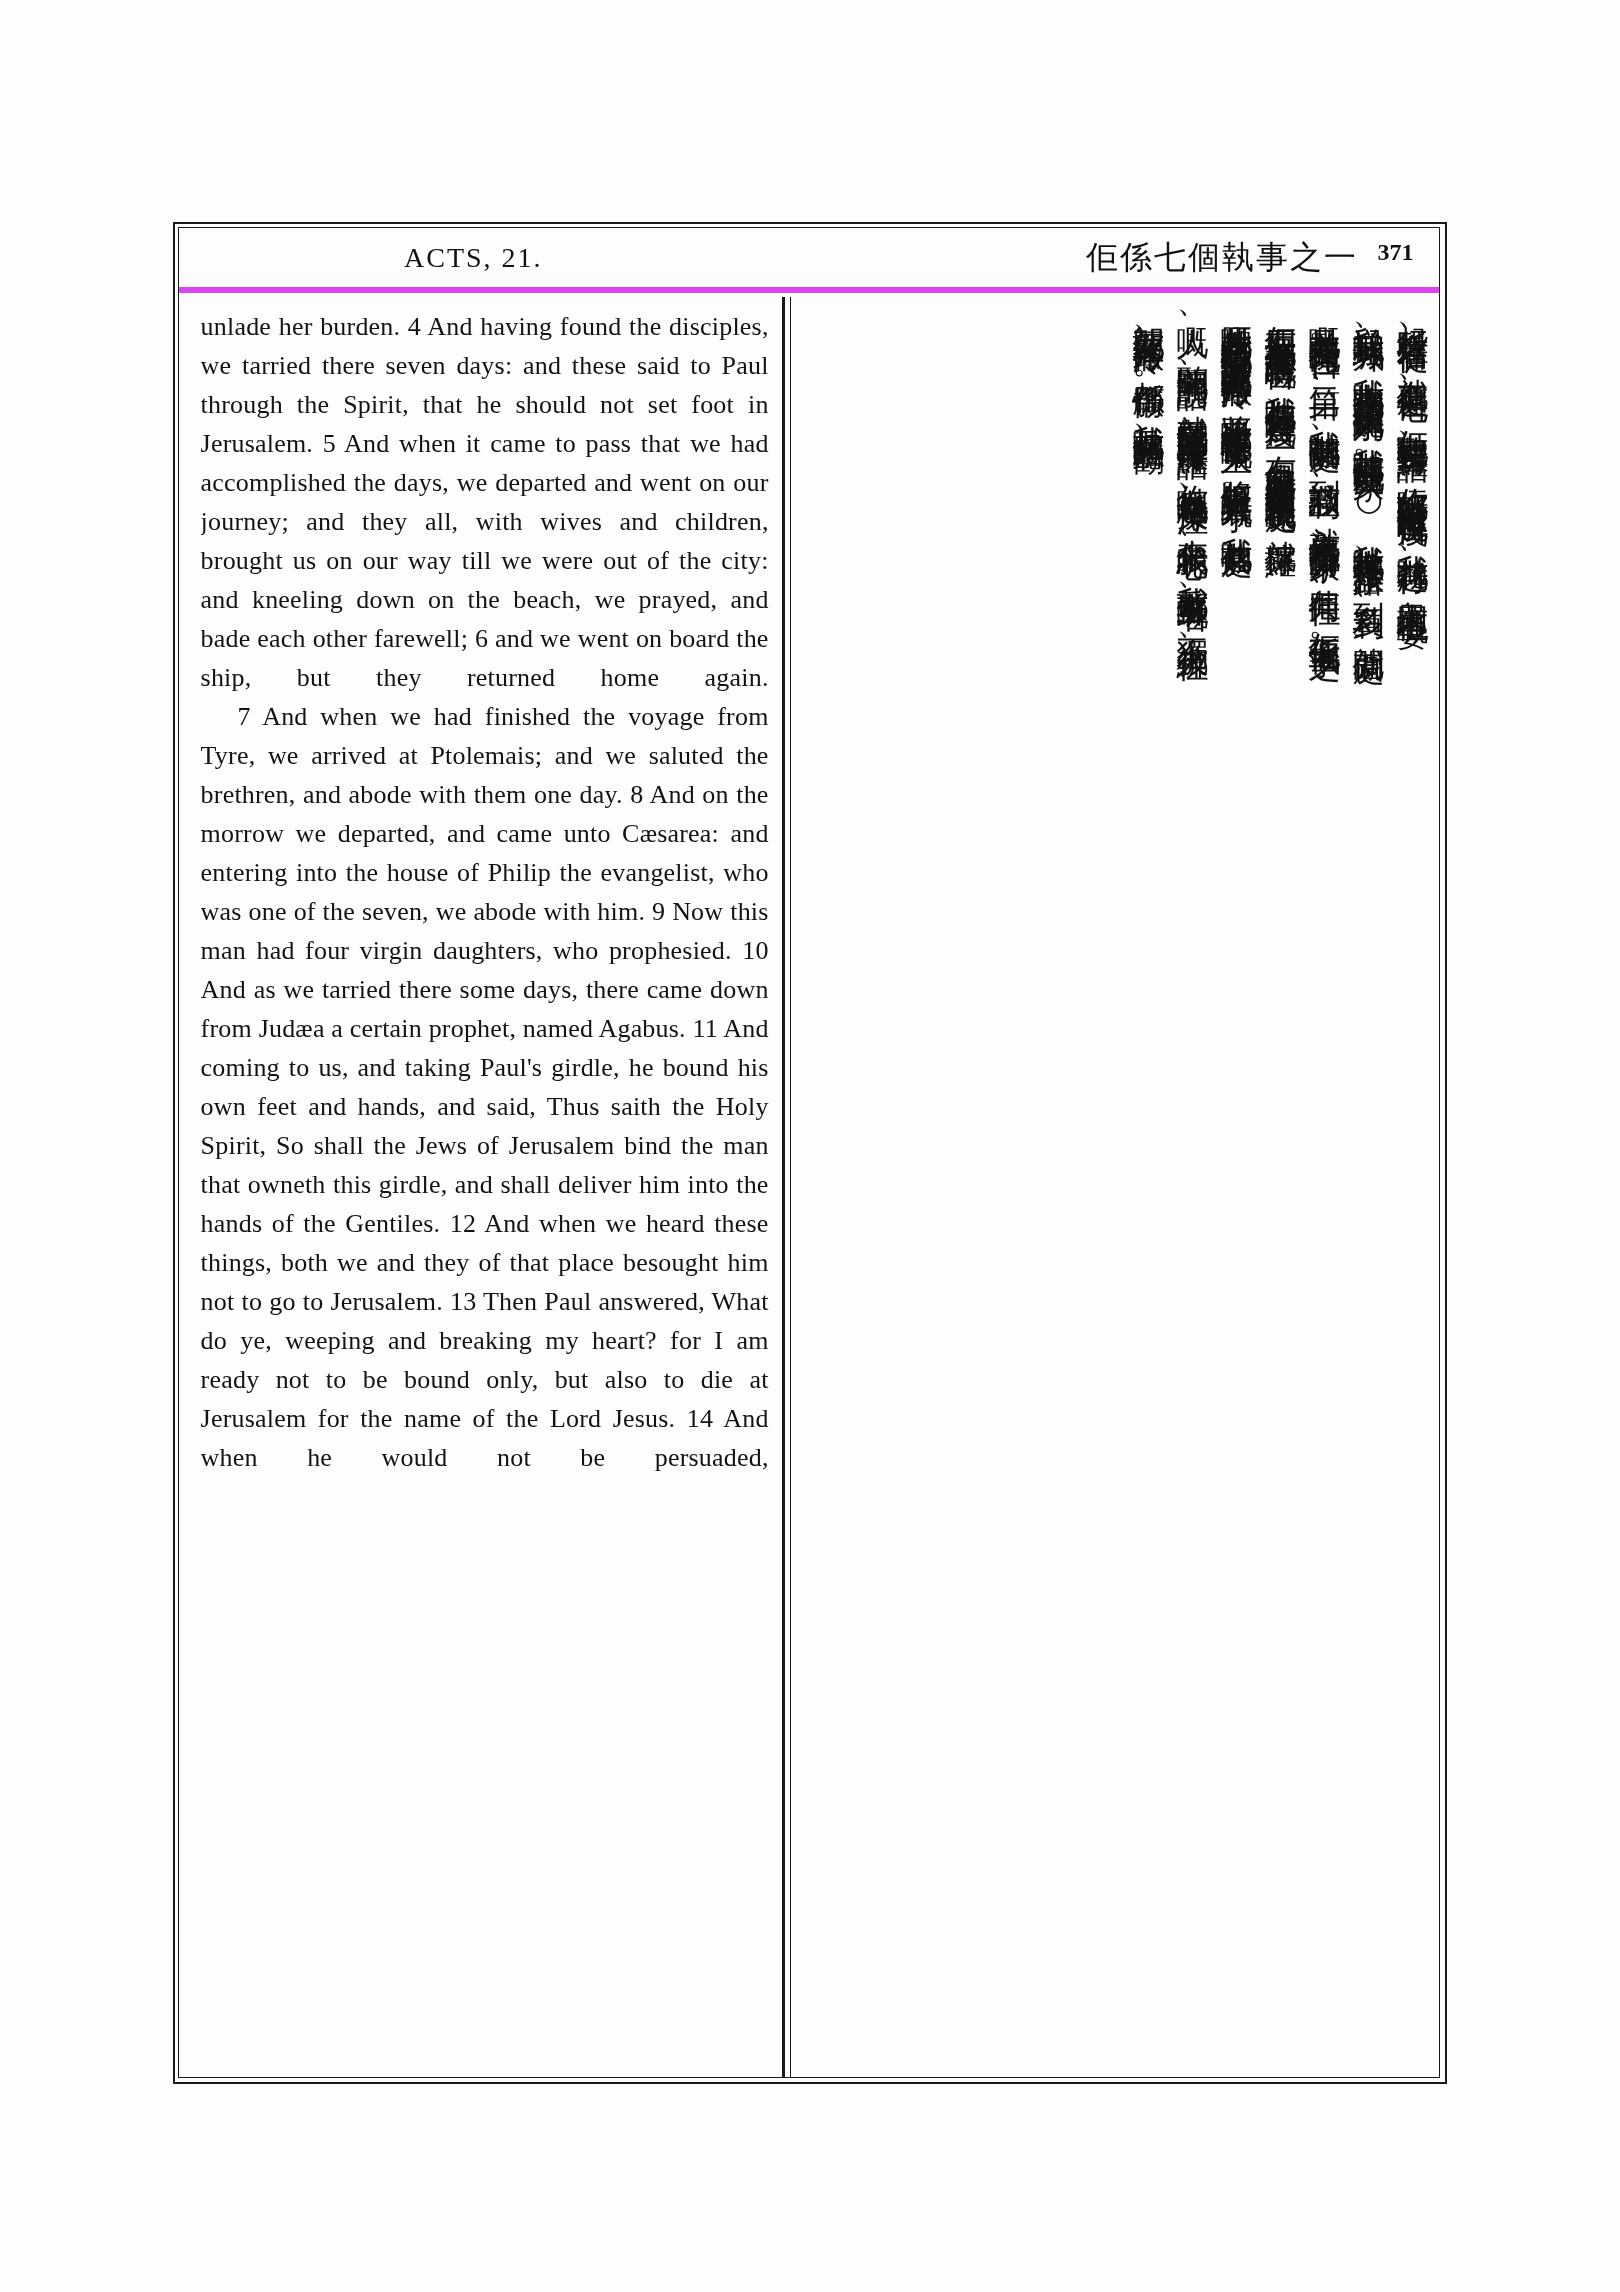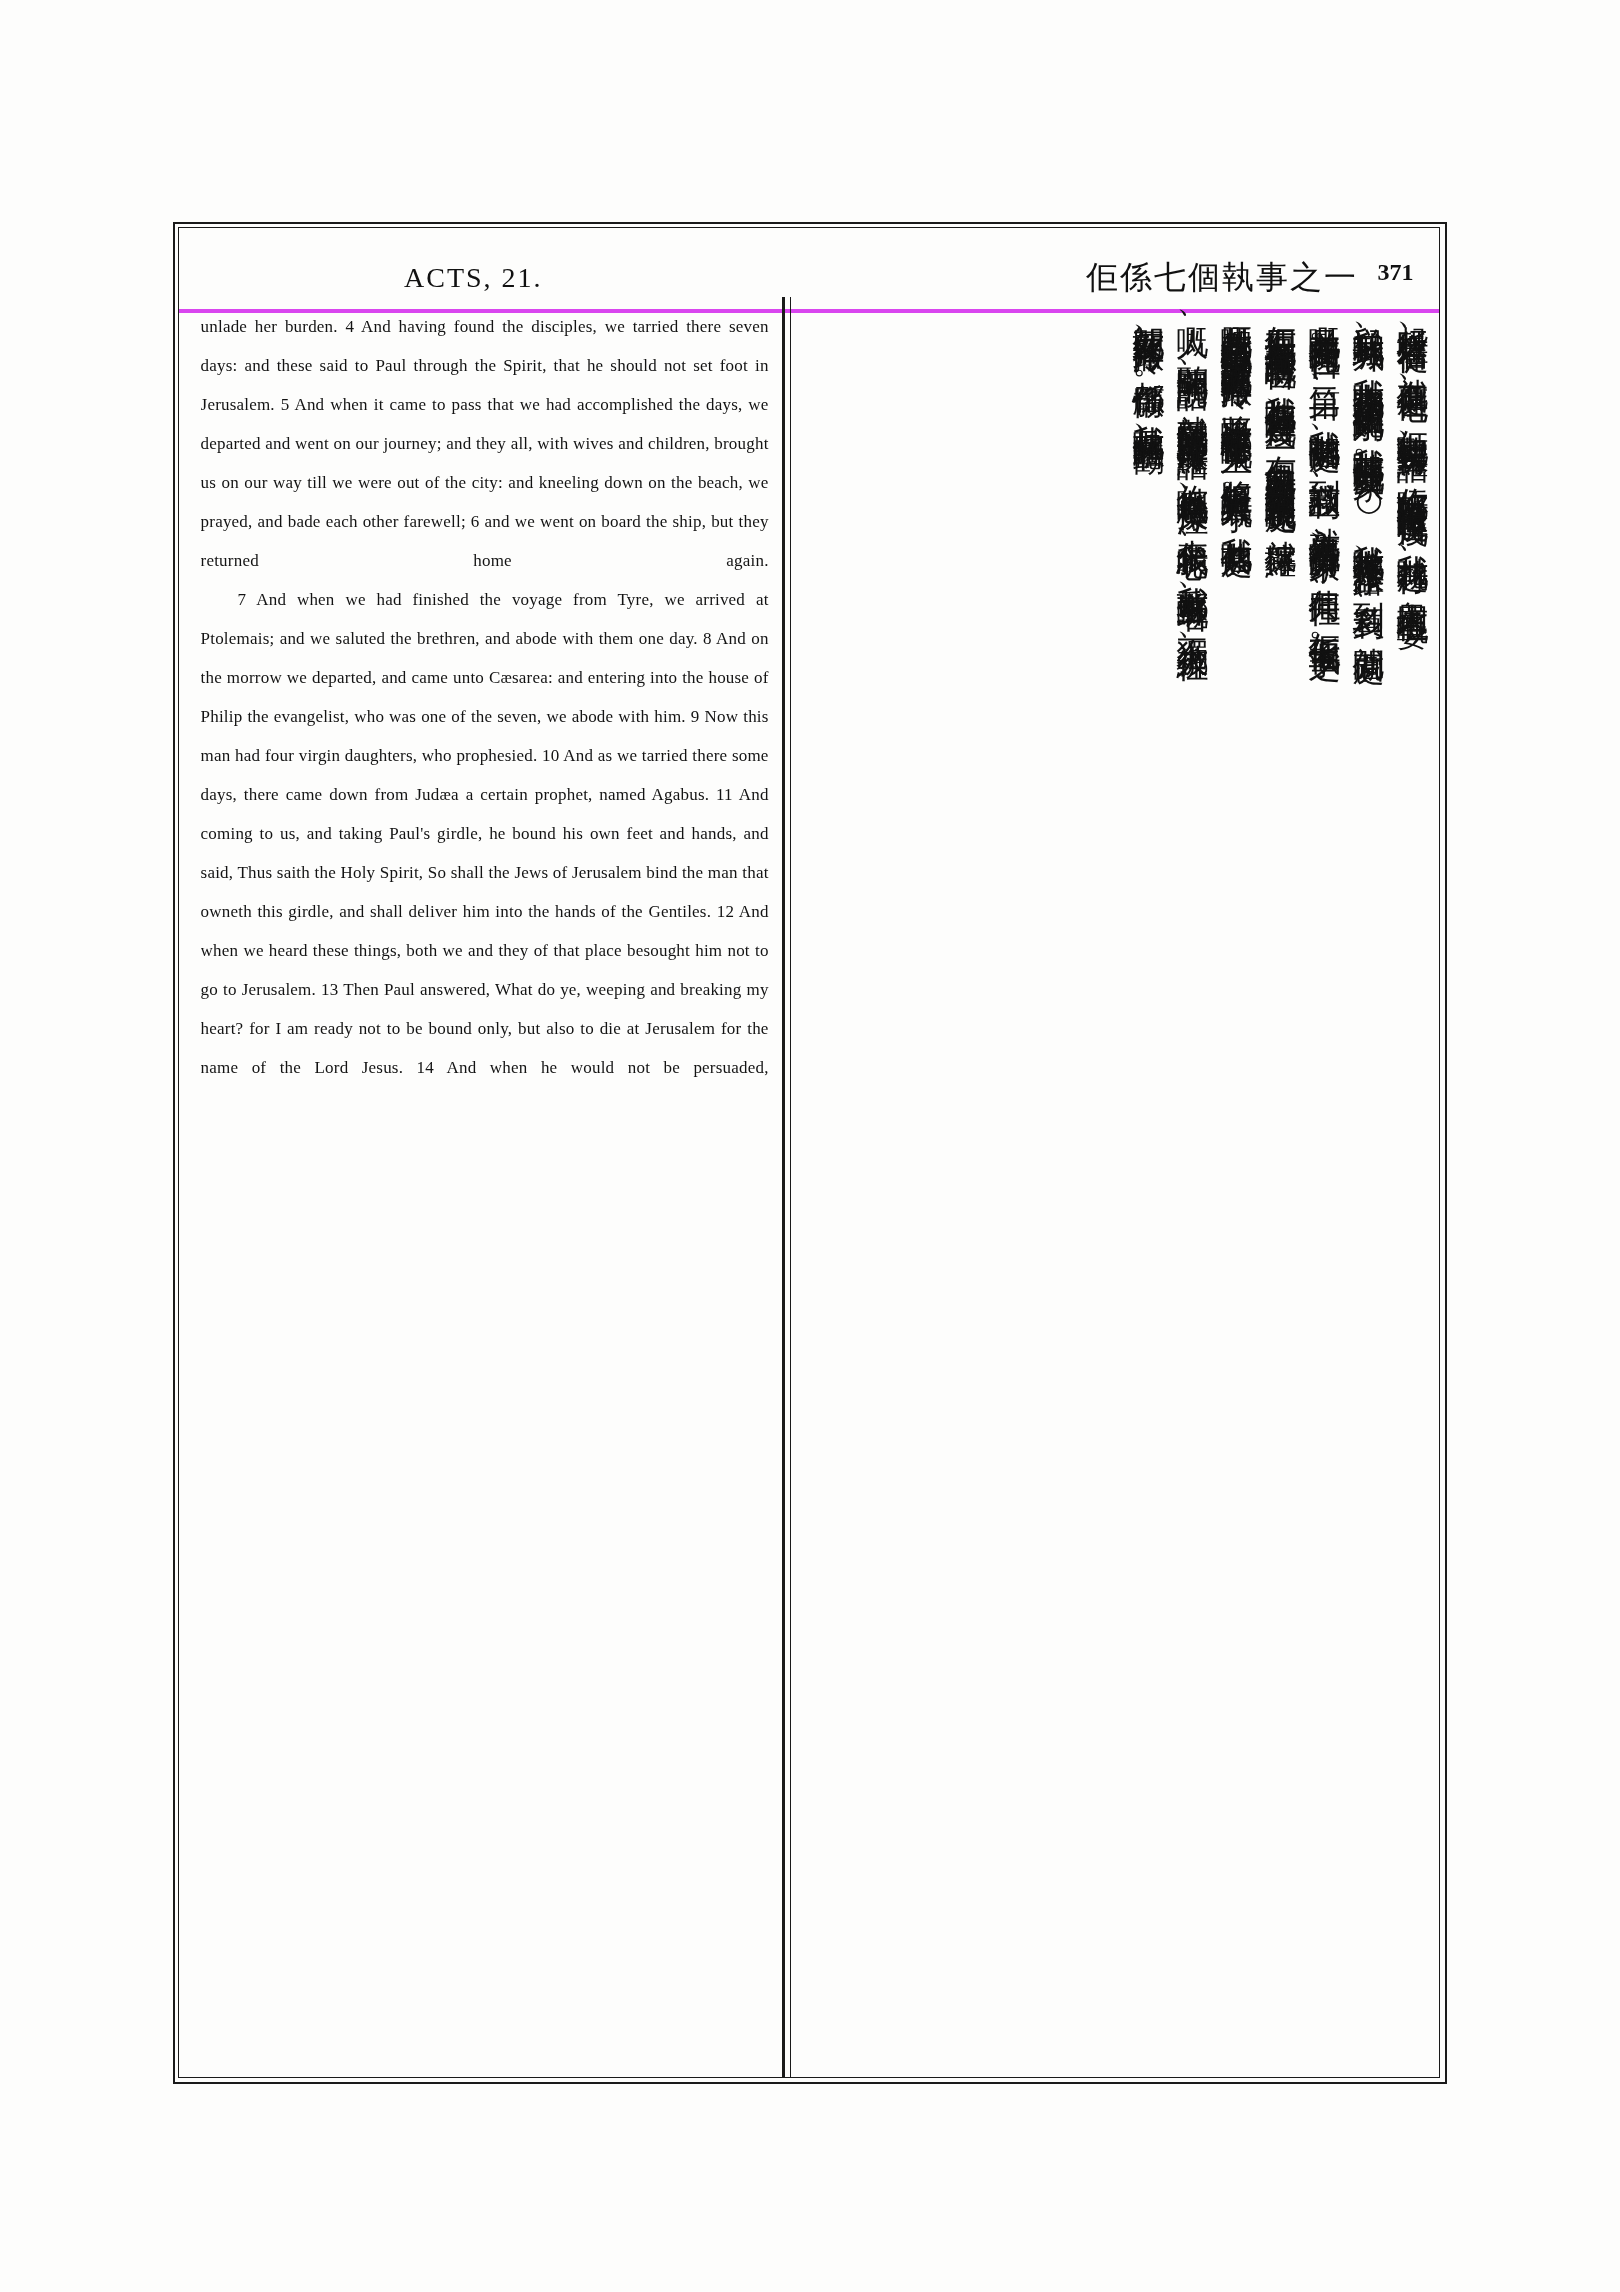--- a/index.html
+++ b/index.html
@@ -40,25 +40,25 @@
     width: 1262px;
     height: 1851px;
     border: 1px solid #1a1a1a;
     box-sizing: border-box;
   }
 
   
   .header {
     position: absolute;
     left: 179px;
-    top: 244px;
+    top: 224px;
     width: 1260px;
     height: 69px;
     box-sizing: border-box;
-    border-bottom: 4px solid #d946ef;
+    border-bottom: 6px solid #d946ef;
   }
   .running-head-left {
     position: absolute;
     left: 225px;
     top: 17.6px;
     font-family: "Liberation Serif", serif;
     font-size: 28px;
     letter-spacing: 2px;
     color: #111;
     white-space: nowrap;
@@ -115,21 +115,21 @@
     position: absolute;
     left: 21.6px;
     top: 9.8px;
     width: 568px;
     height: 1764px;
     overflow: hidden;
   }
   .eng-col p {
     margin: 0;
     font-family: "Liberation Serif", serif;
-    font-size: 17px;
+    font-size: 26px;
     line-height: 39px;
     text-align: justify;
     text-align-last: justify;
     color: #131313;
     letter-spacing: 0.2px;
   }
   .eng-col p.indent {
     text-indent: 37px;
   }
 

